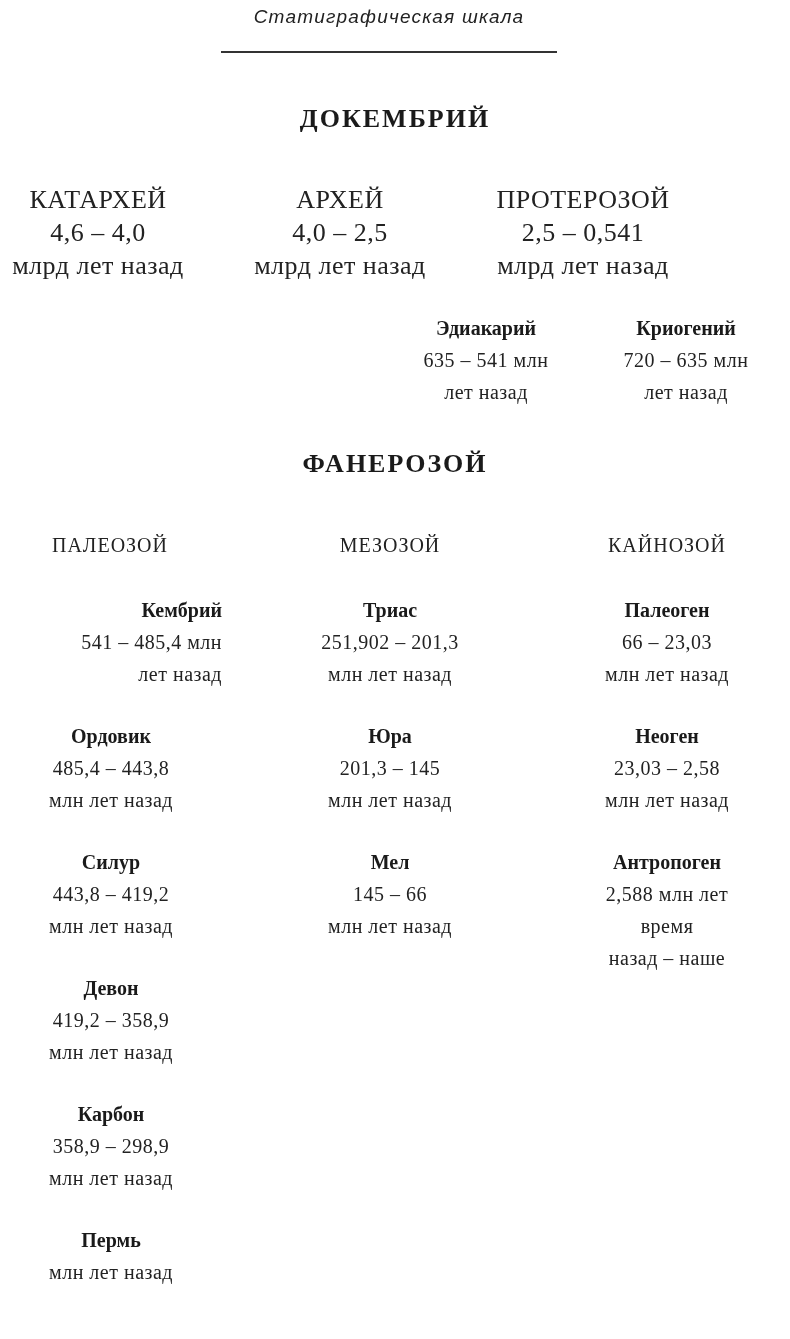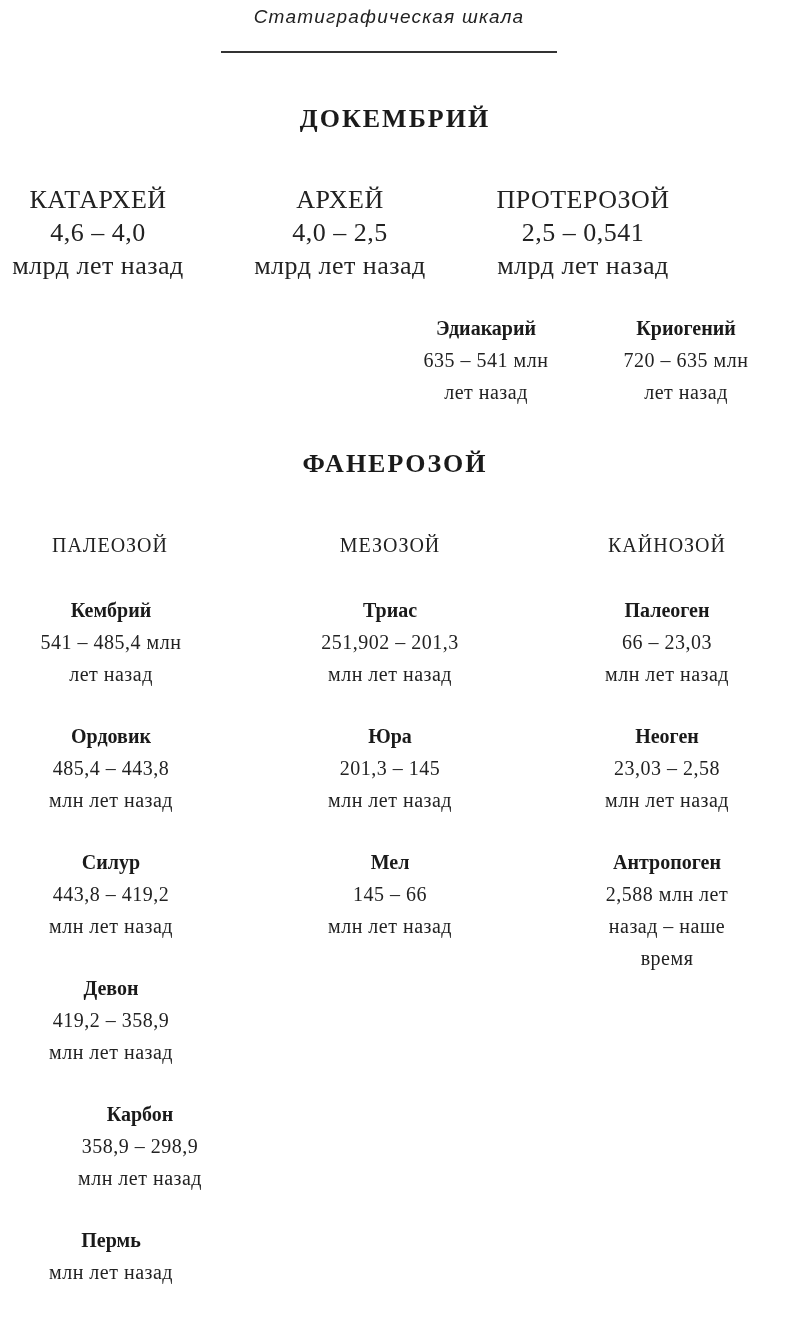--- a/index.html
+++ b/index.html
@@ -108,41 +108,41 @@
   <span class="line range">720 – 635 млн</span>
   <span class="line unit">лет назад</span>
 </div>
 
 <div class="abs section-title" style="top:449px;">ФАНЕРОЗОЙ</div>
 
 <div class="abs era-title" style="left:10px;width:200px;top:534px;">ПАЛЕОЗОЙ</div>
 <div class="abs era-title" style="left:290px;width:200px;top:534px;">МЕЗОЗОЙ</div>
 <div class="abs era-title" style="left:567px;width:200px;top:534px;">КАЙНОЗОЙ</div>
 
-<div class="abs period" style="left:0px;width:222px;top:594px;">
+<div class="abs period" style="left:0px;width:222px;top:594px;text-align:right;">
   <span class="line name">Кембрий</span>
   <span class="line range">541 – 485,4 млн</span>
   <span class="line unit">лет назад</span>
 </div>
 <div class="abs period" style="left:0px;width:222px;top:720px;">
   <span class="line name">Ордовик</span>
   <span class="line range">485,4 – 443,8</span>
   <span class="line unit">млн лет назад</span>
 </div>
 <div class="abs period" style="left:0px;width:222px;top:846px;">
   <span class="line name">Силур</span>
   <span class="line range">443,8 – 419,2</span>
   <span class="line unit">млн лет назад</span>
 </div>
 <div class="abs period" style="left:0px;width:222px;top:972px;">
   <span class="line name">Девон</span>
   <span class="line range">419,2 – 358,9</span>
   <span class="line unit">млн лет назад</span>
 </div>
-<div class="abs period" style="left:0px;width:222px;top:1098px;padding-left:29px;">
+<div class="abs period" style="left:0px;width:222px;top:1098px;">
   <span class="line name">Карбон</span>
   <span class="line range">358,9 – 298,9</span>
   <span class="line unit">млн лет назад</span>
 </div>
 <div class="abs period" style="left:0px;width:222px;top:1224px;">
   <span class="line name">Пермь</span>
   <span class="line unit">млн лет назад</span>
 </div>
 
 <div class="abs period" style="left:280px;width:220px;top:594px;">
@@ -167,15 +167,15 @@
   <span class="line unit">млн лет назад</span>
 </div>
 <div class="abs period" style="left:557px;width:220px;top:720px;">
   <span class="line name">Неоген</span>
   <span class="line range">23,03 – 2,58</span>
   <span class="line unit">млн лет назад</span>
 </div>
 <div class="abs period" style="left:557px;width:220px;top:846px;">
   <span class="line name">Антропоген</span>
   <span class="line range">2,588 млн лет</span>
+  <span class="line unit">время</span>
   <span class="line unit">назад – наше</span>
-  <span class="line unit">время</span>
 </div>
 
 </body></html>

